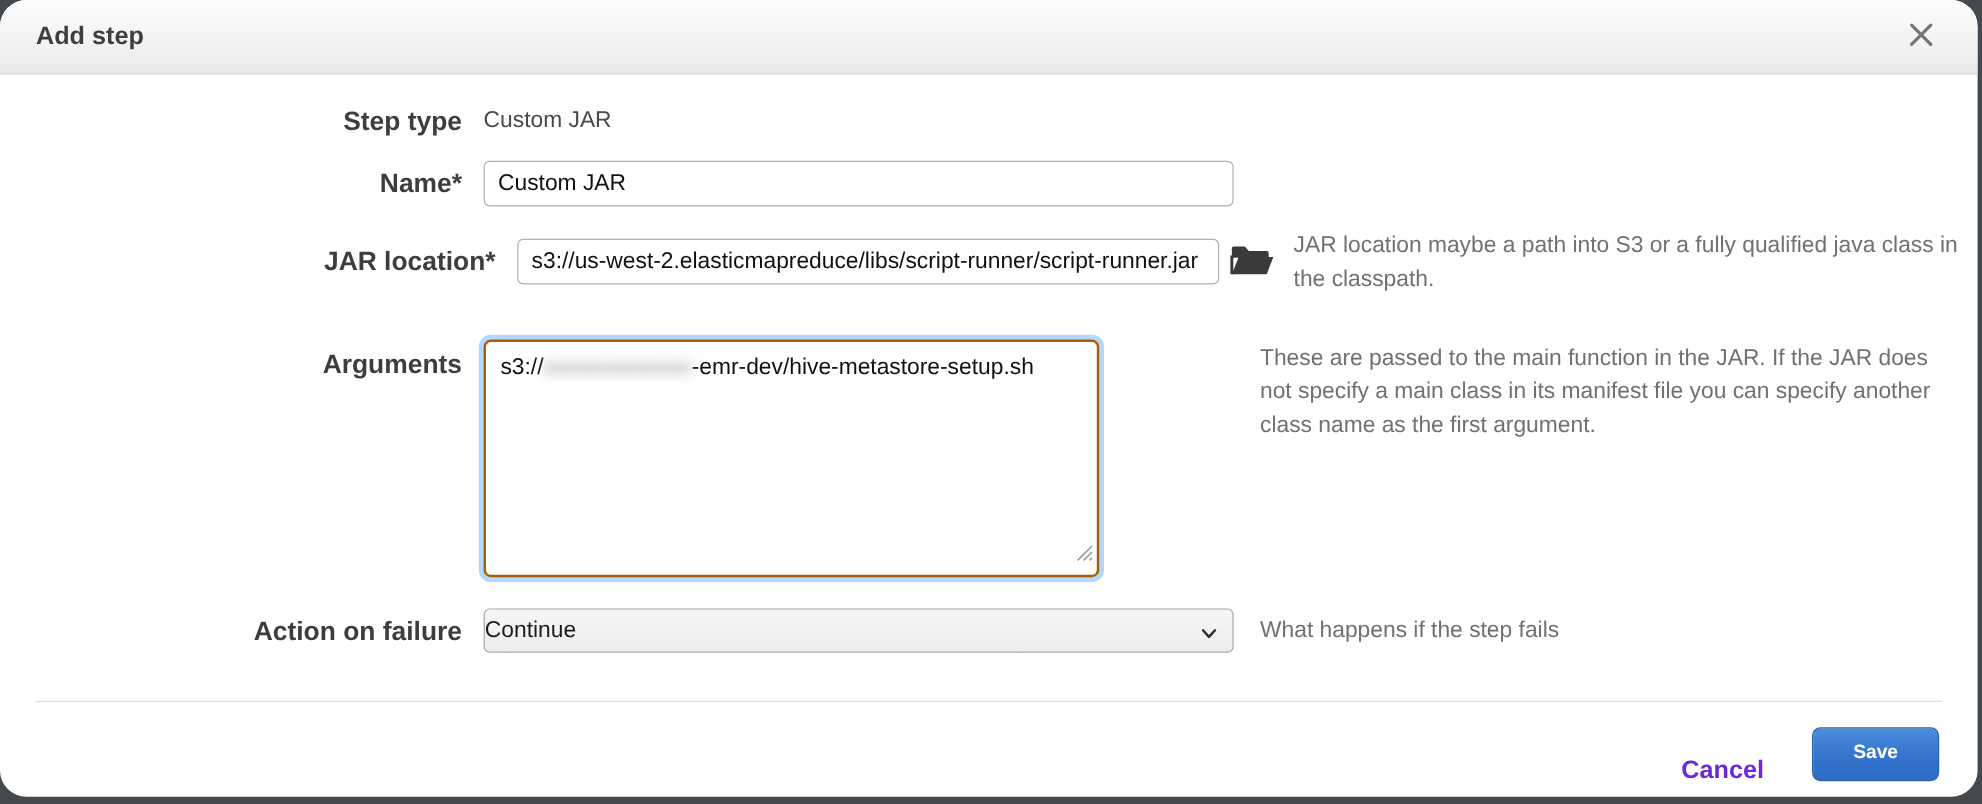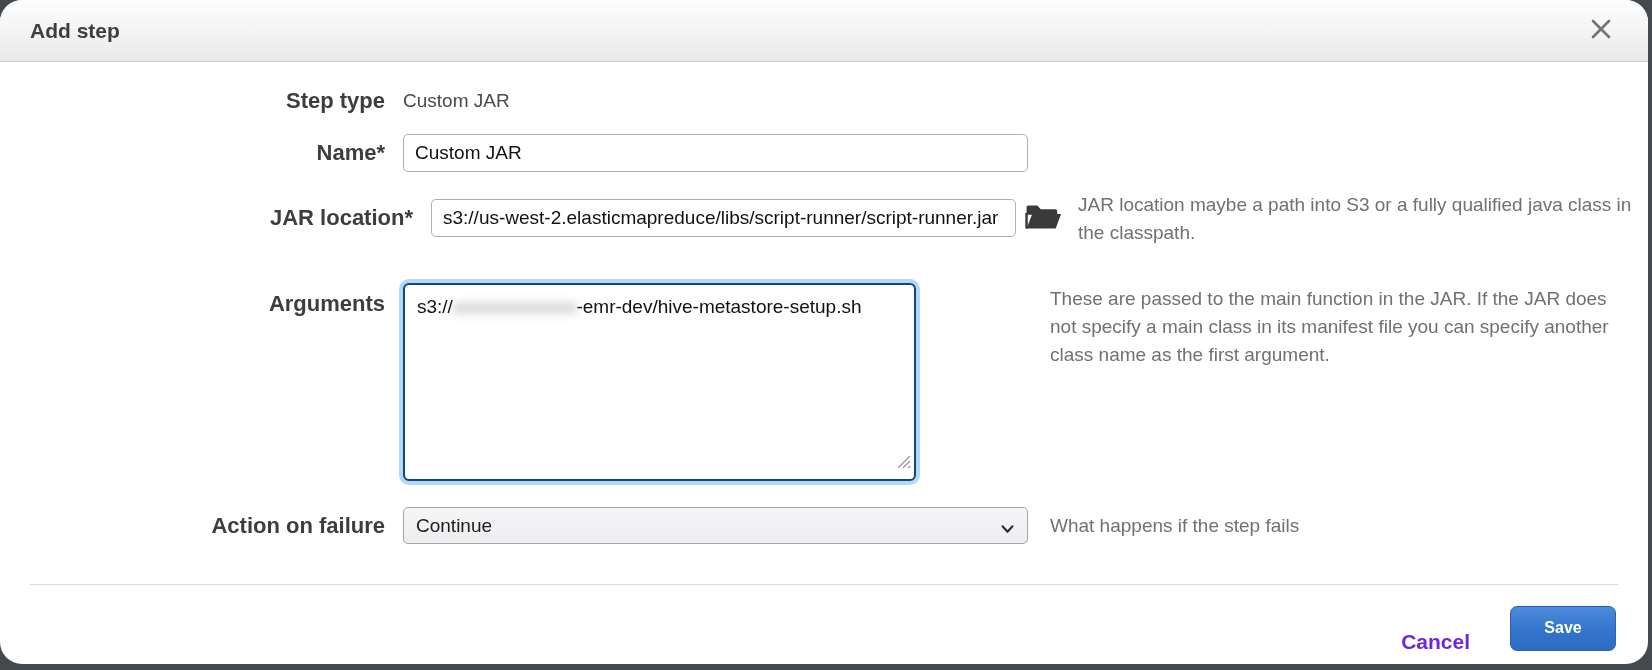--- a/index.html
+++ b/index.html
@@ -103,21 +103,21 @@
     background:none; border:none;
     margin-left:9px;
     cursor:pointer;
     display:flex; align-items:center;
     padding:0;
   }
   .args-box {
     position:relative;
     width:513px;
     height:198px;
-    border:2px solid #0c4a6e;
+    border:2px solid #a16207;
     border-radius:6px;
     box-shadow:0 0 0 4px rgba(120,180,255,.55);
     background:#fff;
     padding:8px 12px;
     font-size:19px;
     line-height:27px;
     color:#111;
     overflow-wrap:break-word;
     cursor:text;
   }
@@ -132,21 +132,21 @@
   .row-action { margin-bottom:0; }
   .select-box {
     position:relative;
     width:625px;
     height:37px;
     border:1px solid #a6a6a6;
     border-radius:5px;
     background:linear-gradient(180deg,#f6f6f8 0%,#ededf0 100%);
     display:flex;
     align-items:center;
-    padding:0 30px 0 12px;
+    padding:0 30px 0 0;
     font-size:19px;
     color:#1c1c1c;
     cursor:pointer;
     text-align:right;
   }
   .select-chevron {
     position:absolute;
     right:13px;
     top:50%;
     transform:translateY(-42%);

